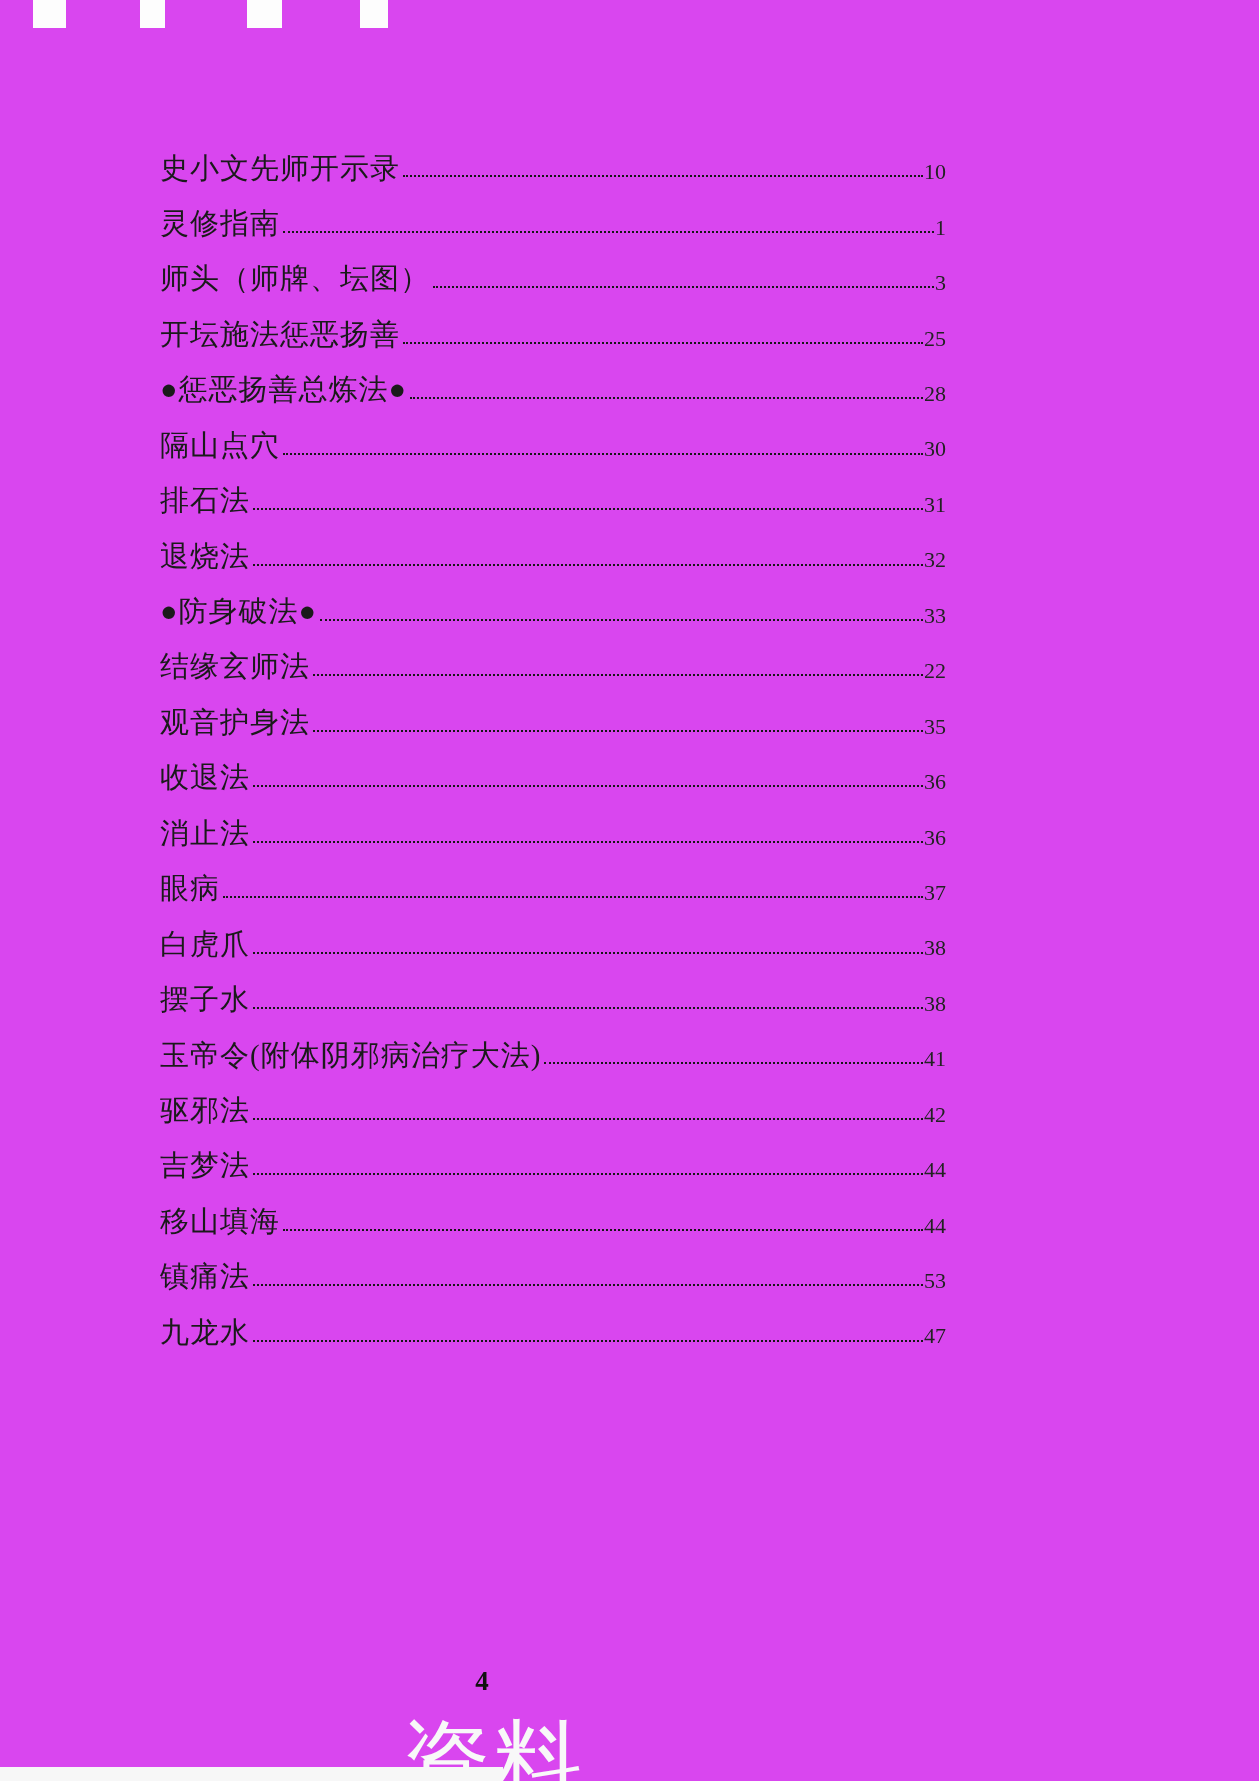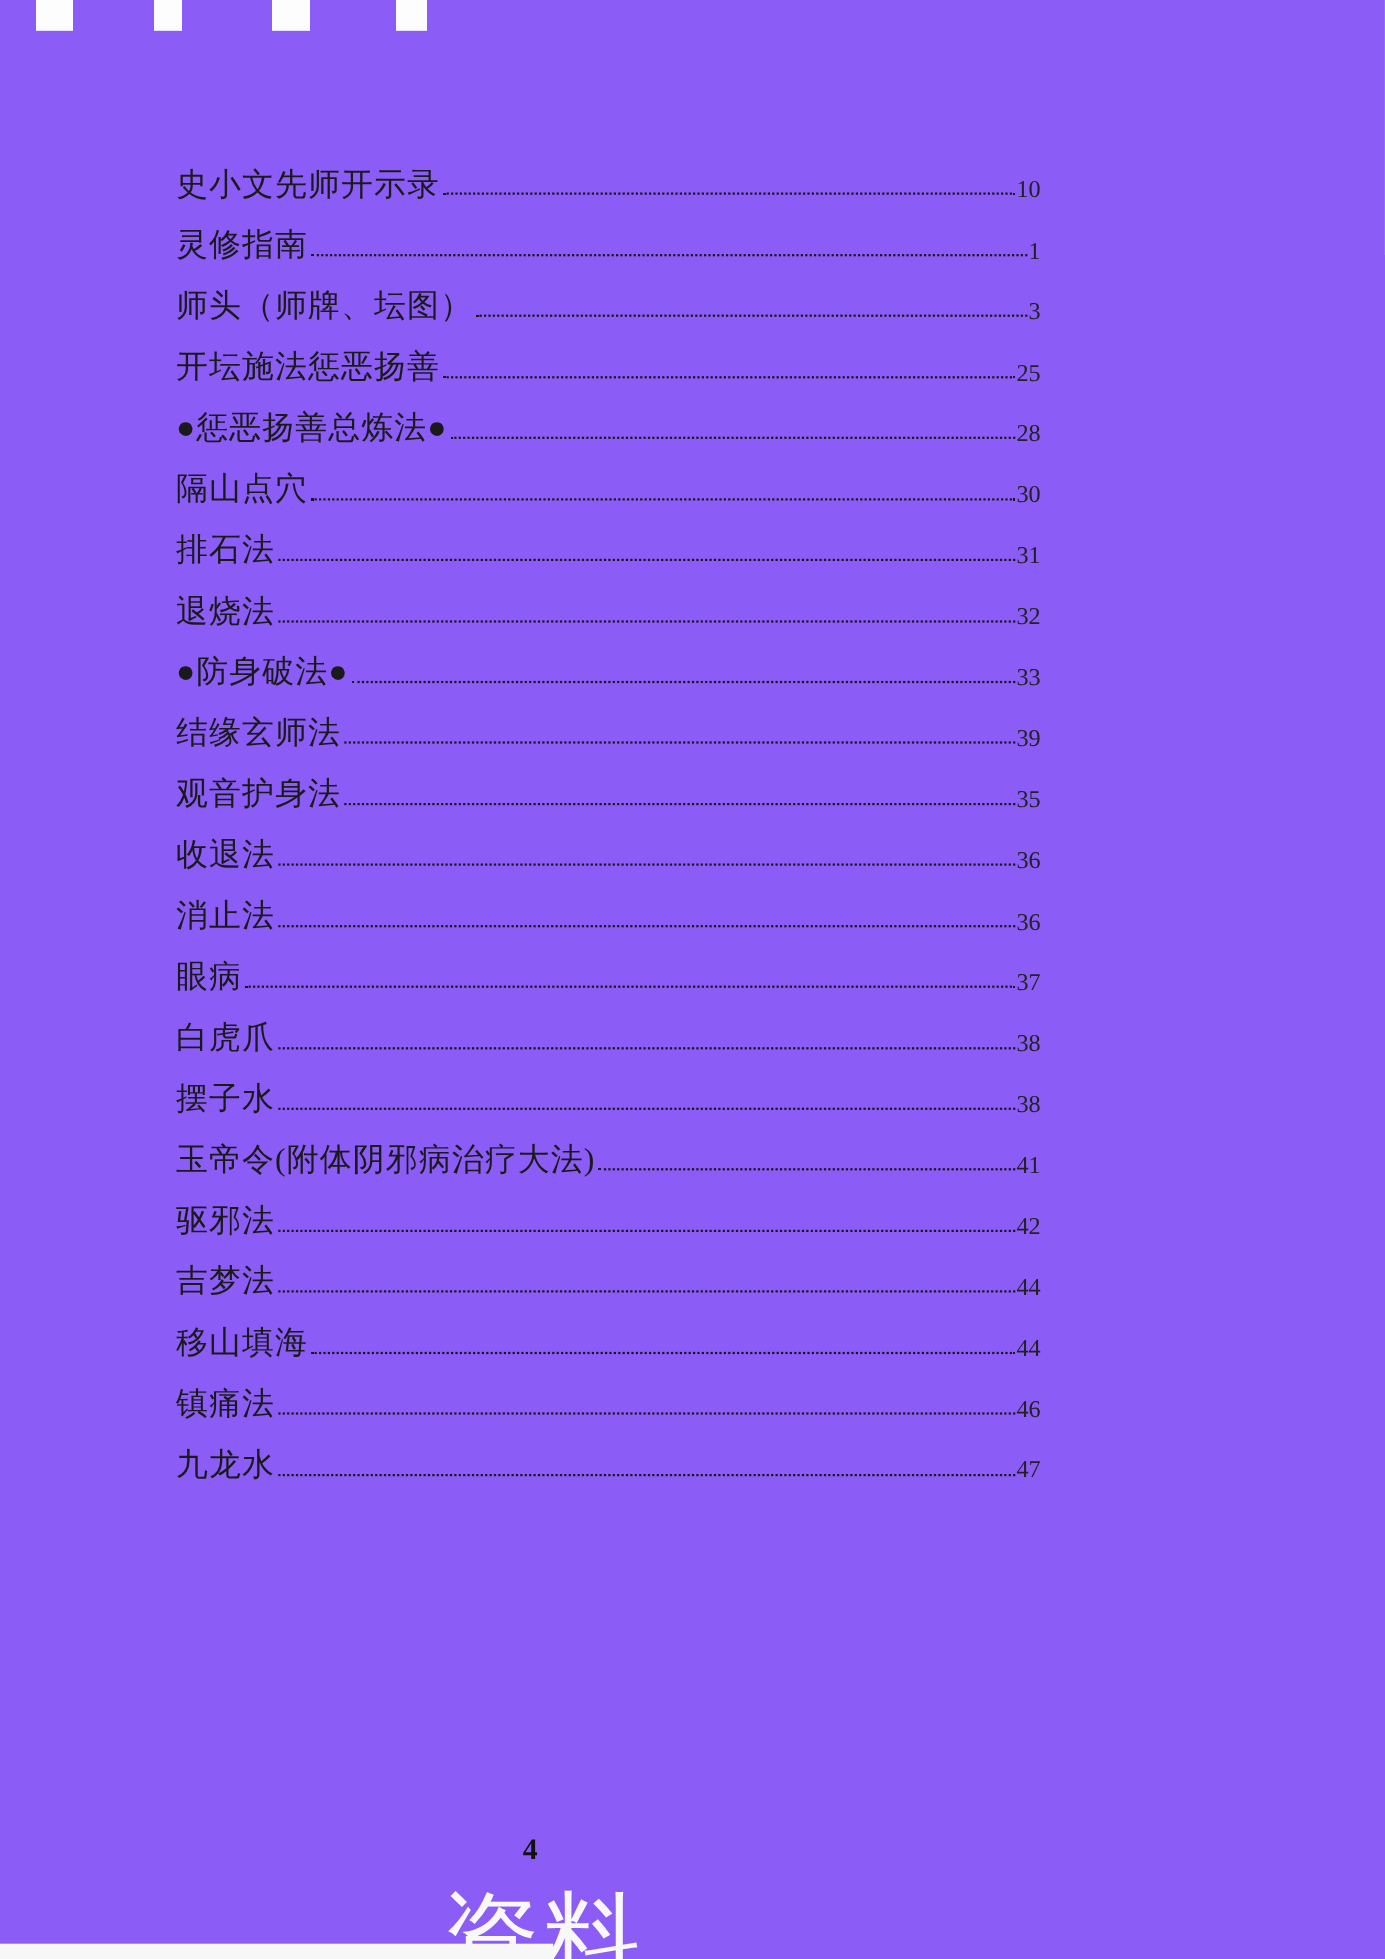--- a/index.html
+++ b/index.html
@@ -4,21 +4,21 @@
 <style>
   html, body {
     margin: 0;
     padding: 0;
     background: #ffffff;
   }
   .page {
     position: relative;
     width: 1259px;
     height: 1781px;
-    background: #8b5cf6;
+    background: #d946ef;
     overflow: hidden;
     font-family: "Liberation Serif", "DejaVu Serif", serif;
     color: #1a1a1a;
   }
   
   .top-artifacts {
     position: absolute;
     top: 0; left: 0;
     width: 100%; height: 28px;
     background:
@@ -153,21 +153,21 @@
 
     <div class="toc-row">
       <span class="toc-title">●防身破法●</span>
       <span class="dot-leader"></span>
       <span class="toc-page">33</span>
     </div>
 
     <div class="toc-row">
       <span class="toc-title">结缘玄师法</span>
       <span class="dot-leader"></span>
-      <span class="toc-page">39</span>
+      <span class="toc-page">22</span>
     </div>
 
     <div class="toc-row">
       <span class="toc-title">观音护身法</span>
       <span class="dot-leader"></span>
       <span class="toc-page">35</span>
     </div>
 
     <div class="toc-row">
       <span class="toc-title">收退法</span>
@@ -220,21 +220,21 @@
 
     <div class="toc-row">
       <span class="toc-title">移山填海</span>
       <span class="dot-leader"></span>
       <span class="toc-page">44</span>
     </div>
 
     <div class="toc-row">
       <span class="toc-title">镇痛法</span>
       <span class="dot-leader"></span>
-      <span class="toc-page">46</span>
+      <span class="toc-page">53</span>
     </div>
 
     <div class="toc-row">
       <span class="toc-title">九龙水</span>
       <span class="dot-leader"></span>
       <span class="toc-page">47</span>
     </div>
   </div>
 
   <div class="bottom-watermark-text">资料</div>

